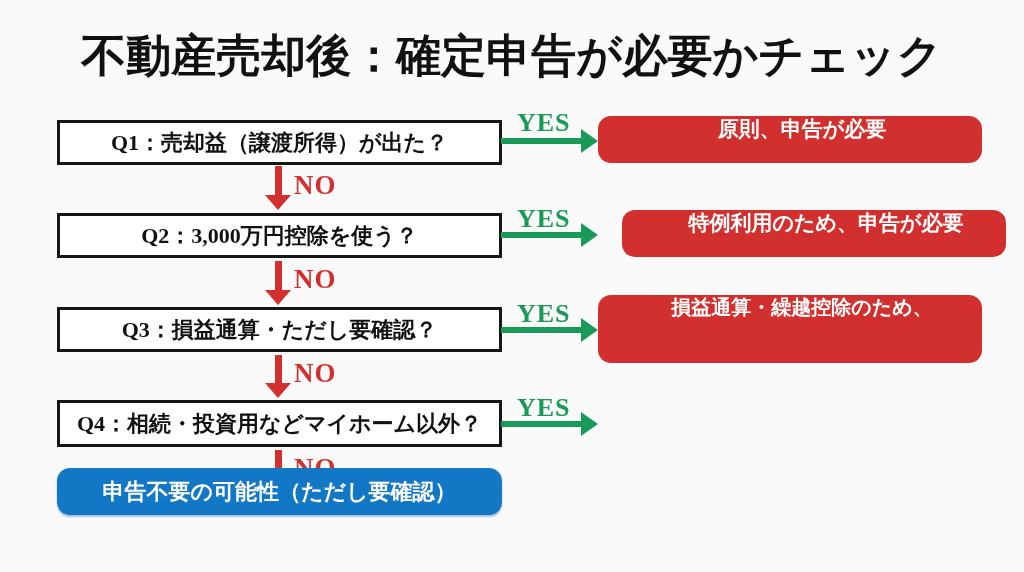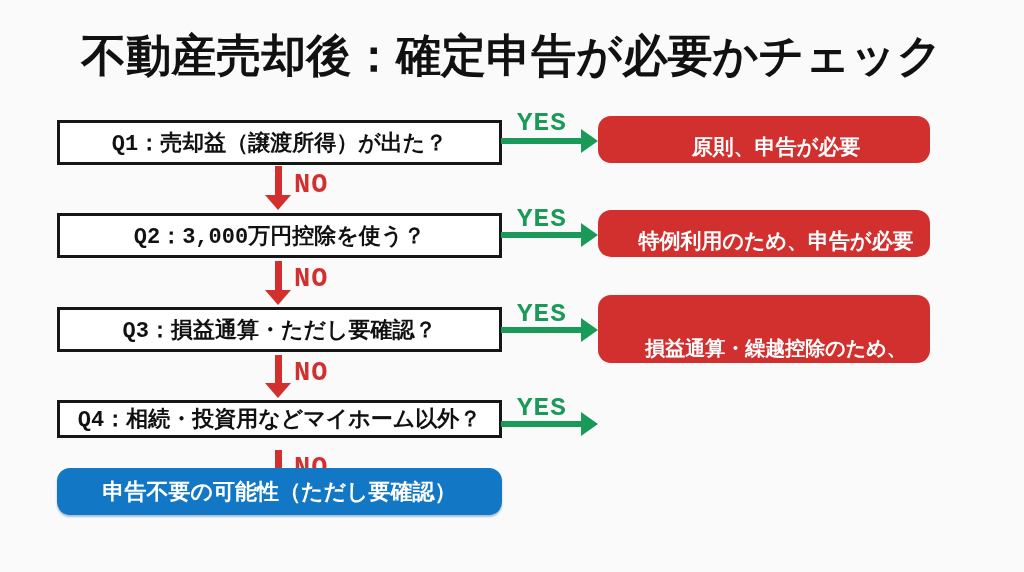--- a/index.html
+++ b/index.html
@@ -1,33 +1,33 @@
 <!DOCTYPE html>
 <html style="--red: #d1302e; --green: #1a9a58; --orange: #ee9428; --blue: #1277c4; --box-border: #161616;"><head>
 <meta charset="utf-8">
 <style>
   html,body{margin:0;padding:0;background:#fbfafa;}
   .stage{
     position:relative;width:1024px;height:572px;background:#fbfafa;
-    font-family:Liberation Mono, monospace;overflow:hidden;margin:0 auto;
+    font-family:Liberation Serif, serif;overflow:hidden;margin:0 auto;
   }
   .title{
     position:absolute;top:26px;left:0;right:0;text-align:center;
     font-size:45px;font-weight:900;color:#111;letter-spacing:0px;white-space:nowrap;
   }
   .qbox{
     position:absolute;left:57px;width:445px;height:45px;box-sizing:border-box;
     border:3px solid #161616;background:#ffffff;
     display:flex;align-items:center;justify-content:center;
     font-weight:800;font-size:22px;color:#111;white-space:nowrap;
   }
   .rbox{
-    position:absolute;left:598px;width:332px;box-sizing:border-box;border-radius:13px;
+    position:absolute;left:598px;width:384px;box-sizing:border-box;border-radius:13px;
     color:#fff;font-weight:800;font-size:21px;line-height:1.28;text-align:center;
-    display:flex;flex-direction:column;align-items:center;justify-content:flex-end;white-space:nowrap;padding-left:24px;
+    display:flex;flex-direction:column;align-items:center;justify-content:flex-start;white-space:nowrap;padding-left:24px;
   }
   .rbox.red{background:var(--red,#d1302e);}
   .rbox.orange{background:var(--orange,#ee9428);}
   .final{
     position:absolute;left:57px;width:445px;top:468px;height:47px;box-sizing:border-box;
     background:var(--blue,#1277c4);border-radius:13px;color:#fff;font-weight:800;font-size:22px;
     display:flex;align-items:center;justify-content:center;white-space:nowrap;
     box-shadow:0 2px 2px rgba(10,80,140,0.35);
   }
   .yes-arrow{position:absolute;left:501px;width:97px;height:24px;}
@@ -79,21 +79,21 @@
   <div class="no-label" style="top:170px;">NO</div>
 
   <div class="qbox" style="top:213px;">
     <span>Q2：3,000万円控除を使う？</span>
   </div>
   <div class="yes-label" style="top:204px;">YES</div>
   <div class="yes-arrow" style="top:223px;">
     <div class="shaft"></div>
     <div class="head"></div>
   </div>
-  <div class="rbox red" style="top:210px;height:47px;">
+  <div class="rbox red" style="top:210px;height:47px;margin-left:24px;">
     <span class="line">特例利用のため、申告が必要</span>
   </div>
   <div class="no-arrow" style="top:261px;height:44px;">
     <div class="shaft" style="height:30px;"></div>
     <div class="head"></div>
   </div>
   <div class="no-label" style="top:264px;">NO</div>
 
   <div class="qbox" style="top:307px;">
     <span>Q3：損益通算・ただし要確認？</span>
@@ -105,21 +105,21 @@
   </div>
   <div class="rbox red" style="top:295px;height:68px;font-size:20px;">
     <span class="line">損益通算・繰越控除のため、</span>
   </div>
   <div class="no-arrow" style="top:355px;height:43px;">
     <div class="shaft" style="height:29px;"></div>
     <div class="head"></div>
   </div>
   <div class="no-label" style="top:358px;">NO</div>
 
-  <div class="qbox" style="top:400px;height:38px;">
+  <div class="qbox" style="top:400px;height:47px;">
     <span>Q4：相続・投資用などマイホーム以外？</span>
   </div>
   <div class="yes-label" style="top:393px;">YES</div>
   <div class="yes-arrow" style="top:412px;">
     <div class="shaft"></div>
     <div class="head"></div>
   </div>
   <div class="no-arrow" style="top:450px;height:43px;">
     <div class="shaft" style="height:29px;"></div>
     <div class="head"></div>

